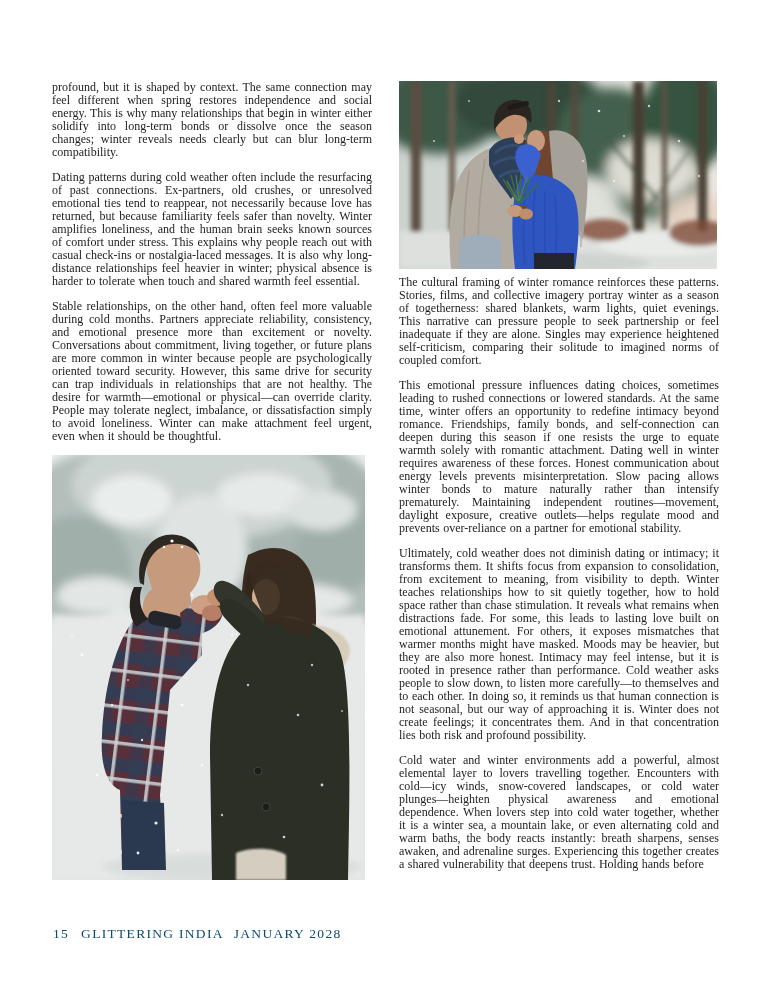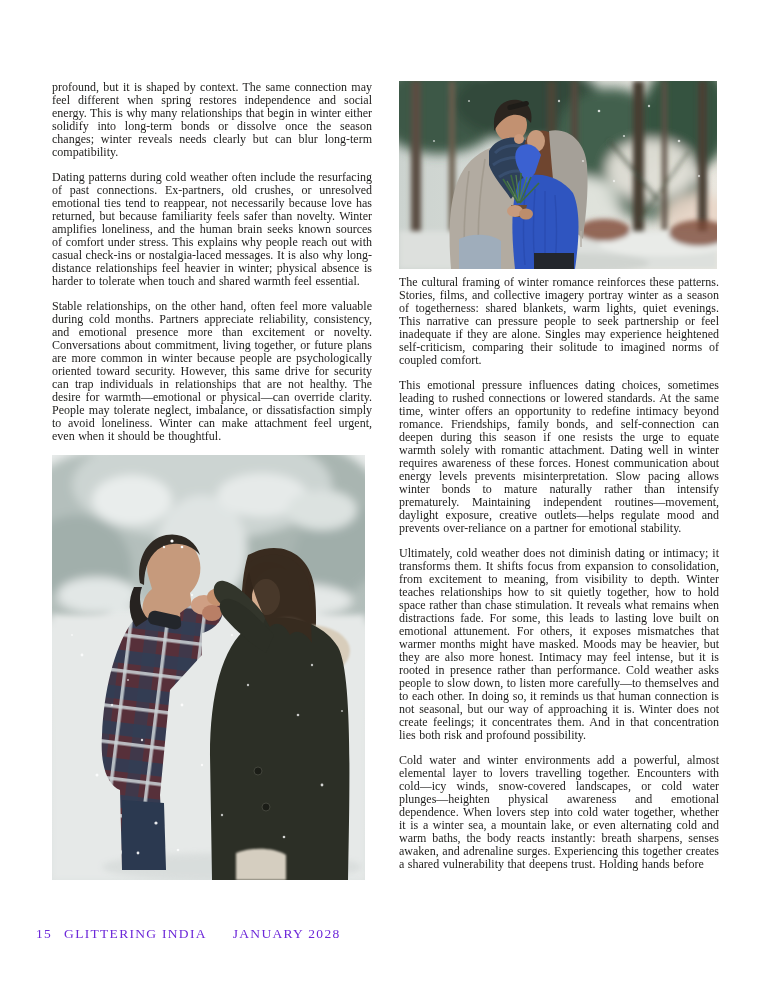--- a/index.html
+++ b/index.html
@@ -5,24 +5,24 @@
   html,body{margin:0;padding:0;background:#ffffff;}
   .page{position:relative;width:770px;height:990px;background:#ffffff;overflow:hidden;
         font-family:Liberation Serif, serif;color:#1d1c1a;padding-left:12px;}
   .columns{position:absolute;left:52px;top:81px;display:flex;gap:27px;}
   .col{width:320px;font-size:12px;line-height:13px;text-align:justify;
        -webkit-hyphens:none;hyphens:none;word-spacing:0.5px;}
   .col p{margin:0 0 12px 0;}
   figure{margin:0;padding:0;}
   .photo-left{display:block;width:313px;height:425px;margin-top:2px;}
   .photo-right{display:block;width:318px;height:188px;margin-bottom:7px;}
-  .footer{position:absolute;left:36px;top:926px;font-size:13.5px;letter-spacing:1.3px;
-          color:#6d28d9;display:flex;align-items:baseline;}
+  .footer{position:absolute;left:53px;top:926px;font-size:13.5px;letter-spacing:1.3px;
+          color:#0c4a6e;display:flex;align-items:baseline;}
   .footer .pn{margin-right:12px;}
-  .footer .mag{margin-right:26px;}
+  .footer .mag{margin-right:10px;}
   svg{display:block;}
 </style>
 </head>
 <body>
 
 <div class="page">
 
   <div class="columns">
 
     <div class="col">

